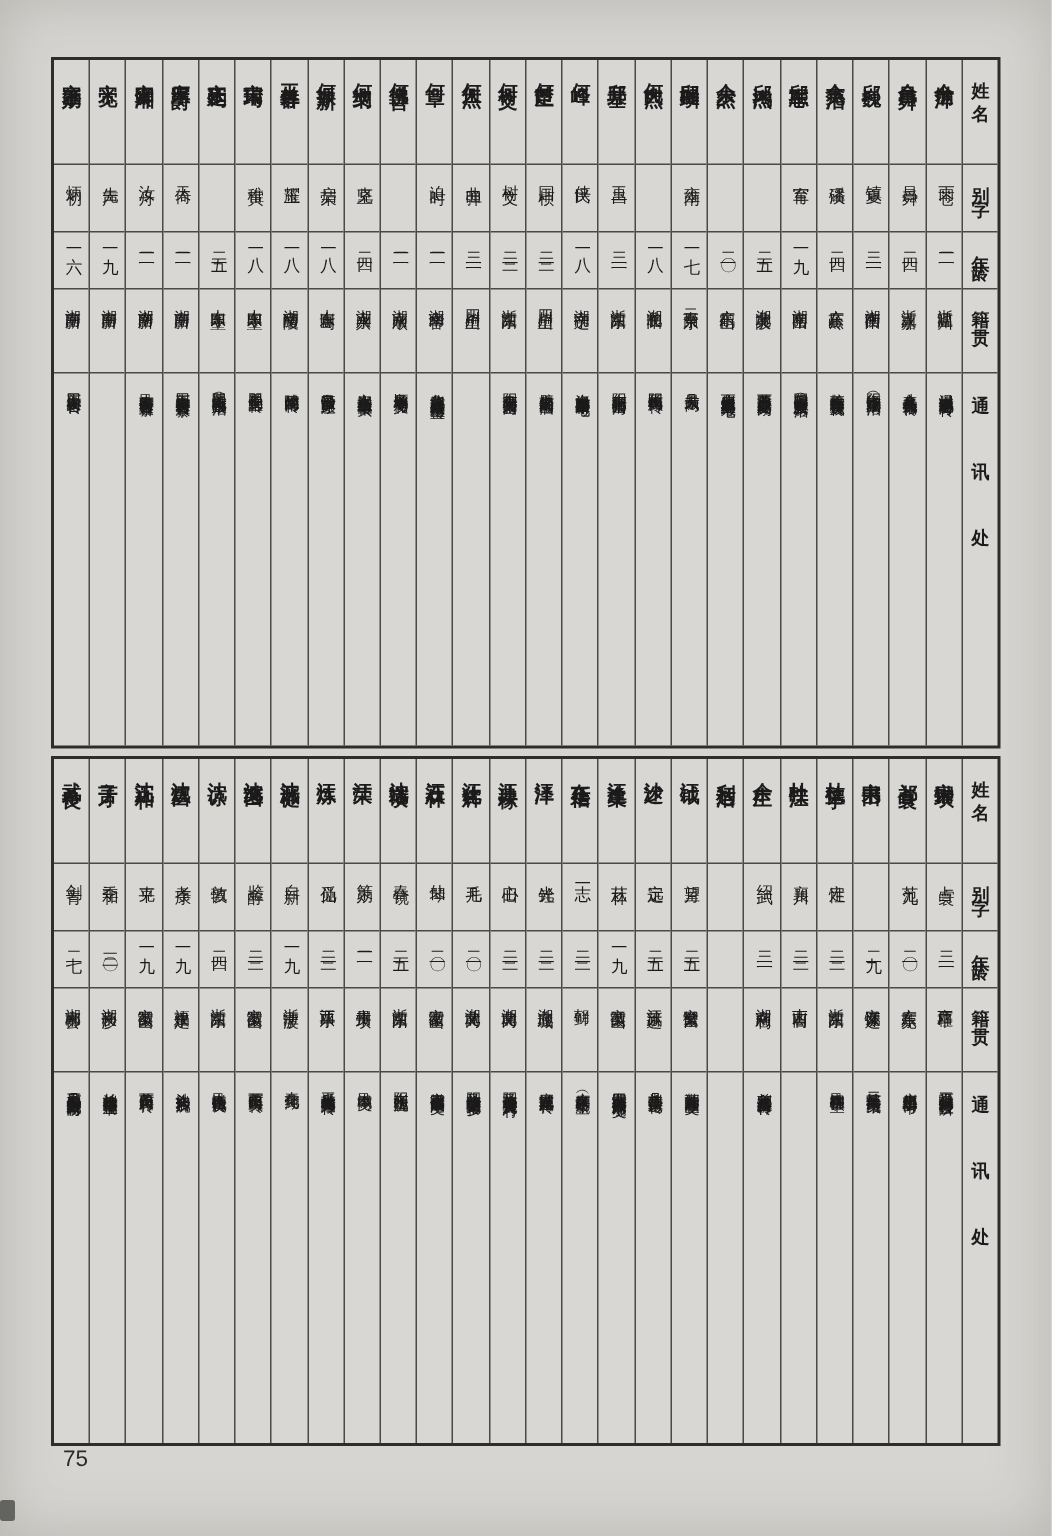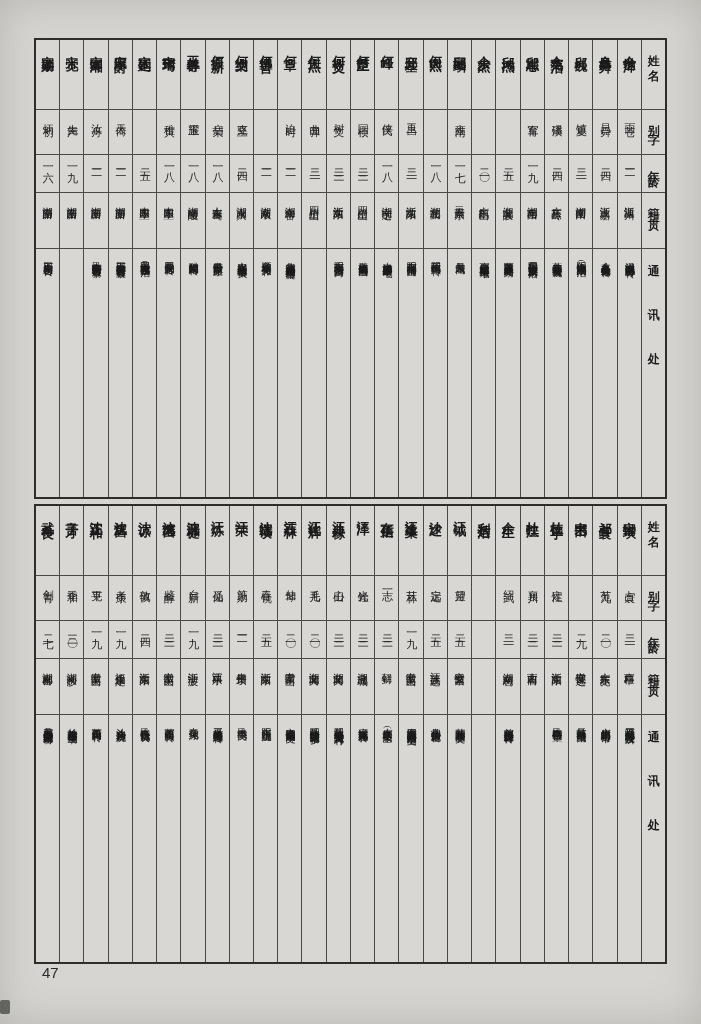--- a/index.html
+++ b/index.html
@@ -964,15 +964,15 @@
           <span>二七</span>
         </div>
     <div class="cell c-origin">
           <span>湖南郴县</span>
         </div>
     <div class="cell c-addr">
           <span>郴县五里牌邮局转武家湾将军箭</span>
         </div>
   </div>
     </div>
-  <div class="page-number">47</div>
+  <div class="page-number">75</div>
   <div class="scan-mark"></div>
 </div>
 
 </body></html>

